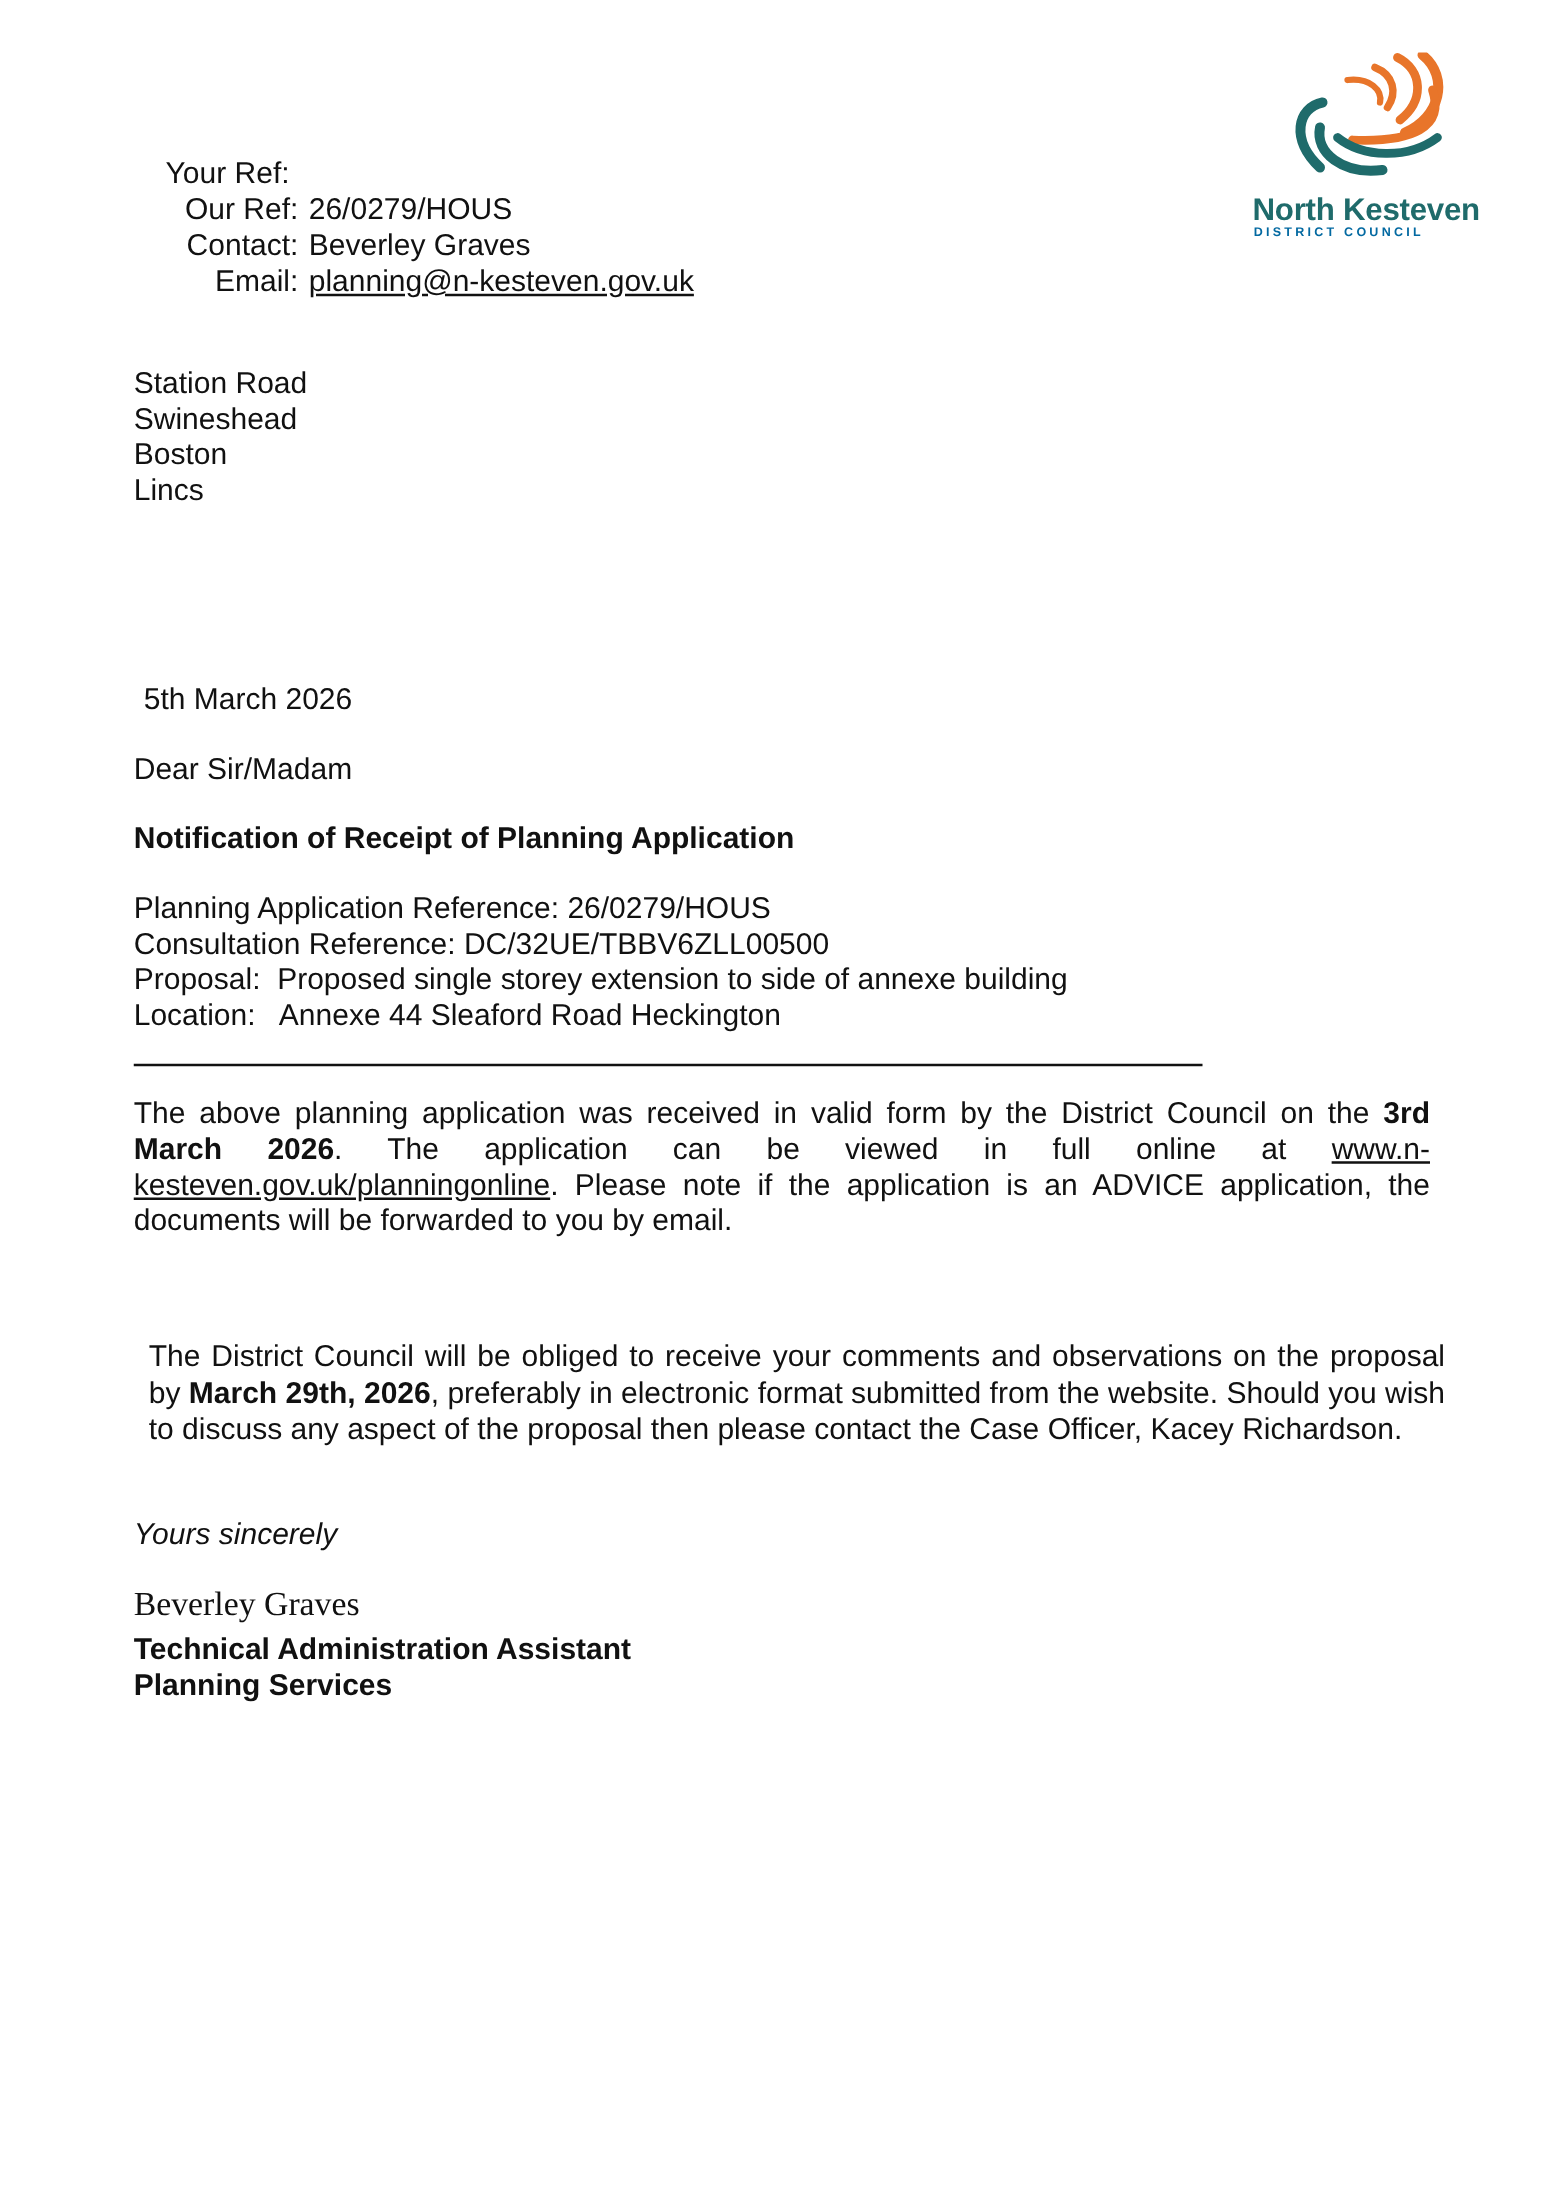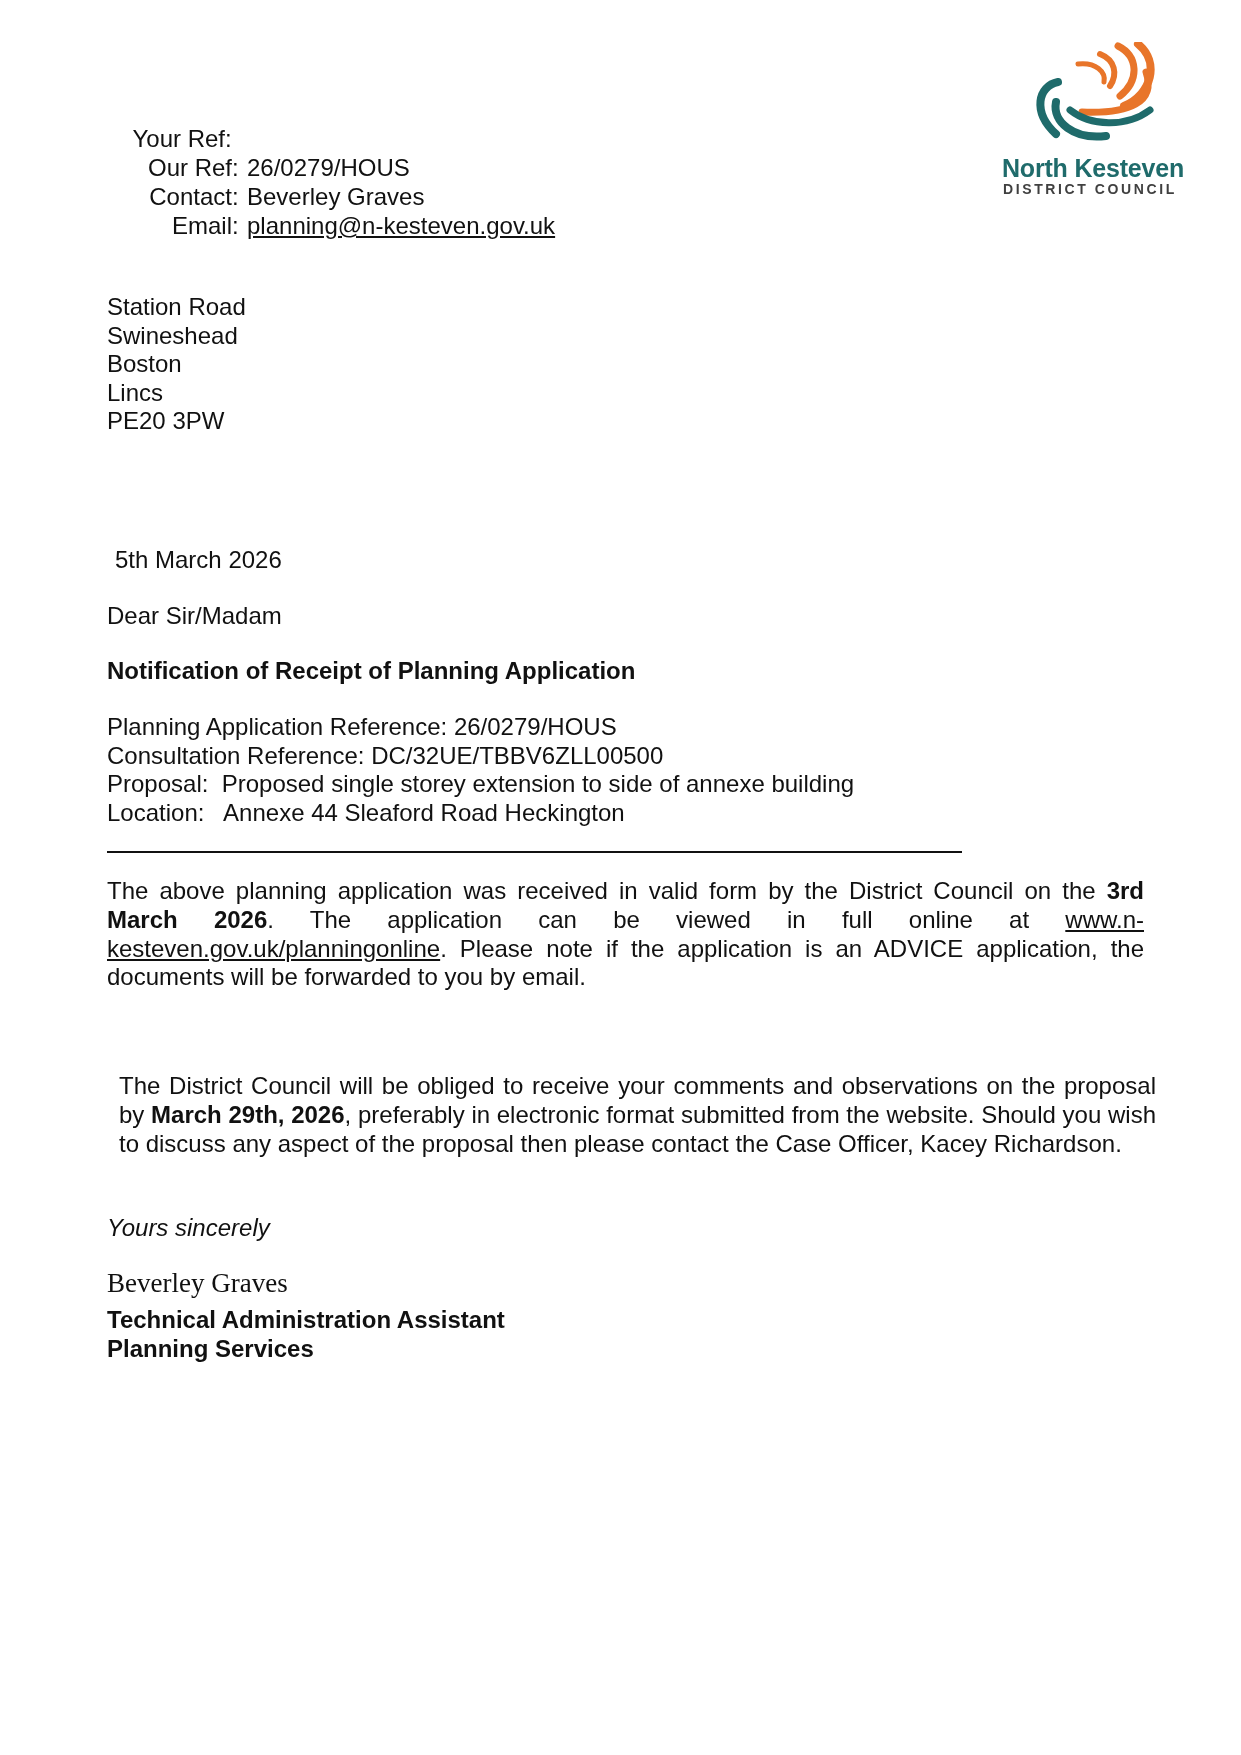--- a/index.html
+++ b/index.html
@@ -8,21 +8,21 @@
     .abs { position: absolute; }
     .refs { left: 108px; top: 124px; line-height: 29px; }
     .ref-row { display: flex; white-space: nowrap; }
     .ref-label { width: 124px; text-align: right; }
     .ref-label.first { width: 117px; }
     .ref-sep { width: 9px; }
     .ref-value { padding-left: 6px; }
     a.link { color: #111; text-decoration: underline; text-underline-offset: 2px; }
     .logo { left: 1000px; top: 42px; width: 190px; height: 160px; }
     .logo .name { position: absolute; left: 2px; top: 112px; font-weight: bold; font-size: 25px; color: #1f6b6b; letter-spacing: -0.2px; white-space: nowrap; }
-    .logo .sub { position: absolute; left: 3px; top: 139px; font-size: 14px; color: #404040; letter-spacing: 2.6px; white-space: nowrap; font-weight: bold; }
+    .logo .sub { position: absolute; left: 3px; top: 139px; font-size: 10px; color: #0369a1; letter-spacing: 2.6px; white-space: nowrap; font-weight: bold; }
     .address { left: 107px; top: 293px; line-height: 28.6px; }
     .date { left: 115px; top: 546px; }
     .salutation { left: 107px; top: 602px; }
     .heading { left: 107px; top: 657px; font-weight: bold; }
     .refblock { left: 107px; top: 713px; font-weight: normal; line-height: 28.6px; }
     .refblock .row { white-space: pre; }
     .rule { left: 107px; top: 851px; width: 855px; height: 0; border-top: 2px solid #111; }
     .para { left: 107px; width: 1037px; line-height: 28.8px; text-align: justify; }
     .p1 { top: 877px; }
     .p2 { top: 1072px; margin-left: 12px; }
@@ -71,21 +71,20 @@
   </svg>
   <div class="name">North Kesteven</div>
   <div class="sub">DISTRICT COUNCIL</div>
 </div>
 
 <div class="abs address">
   <div>Station Road</div>
   <div>Swineshead</div>
   <div>Boston</div>
   <div>Lincs</div>
-  <div>PE20 3PW</div>
 </div>
 
 <div class="abs date">5th March 2026</div>
 <div class="abs salutation">Dear Sir/Madam</div>
 <div class="abs heading">Notification of Receipt of Planning Application</div>
 
 <div class="abs refblock">
   <div class="row"><span>Planning Application Reference:</span><span> 26/0279/HOUS</span></div>
   <div class="row"><span>Consultation Reference:</span><span> DC/32UE/TBBV6ZLL00500</span></div>
   <div class="row"><span>Proposal:</span><span>  Proposed single storey extension to side of annexe building</span></div>

